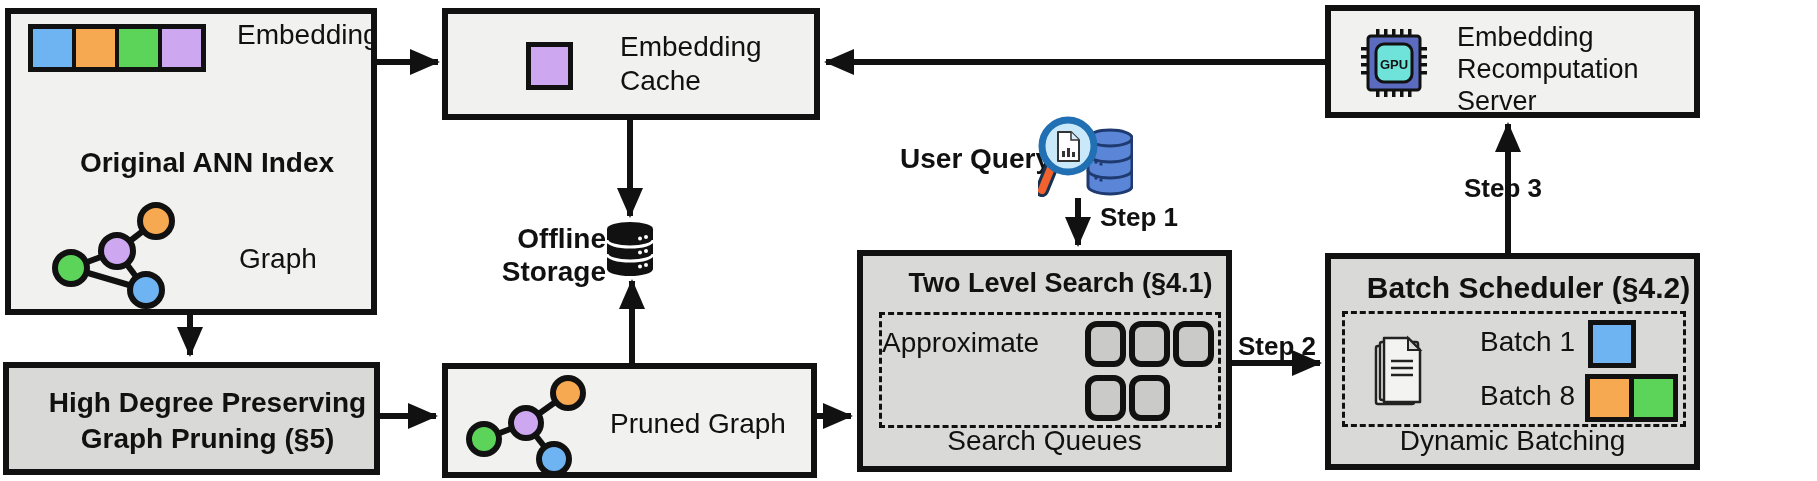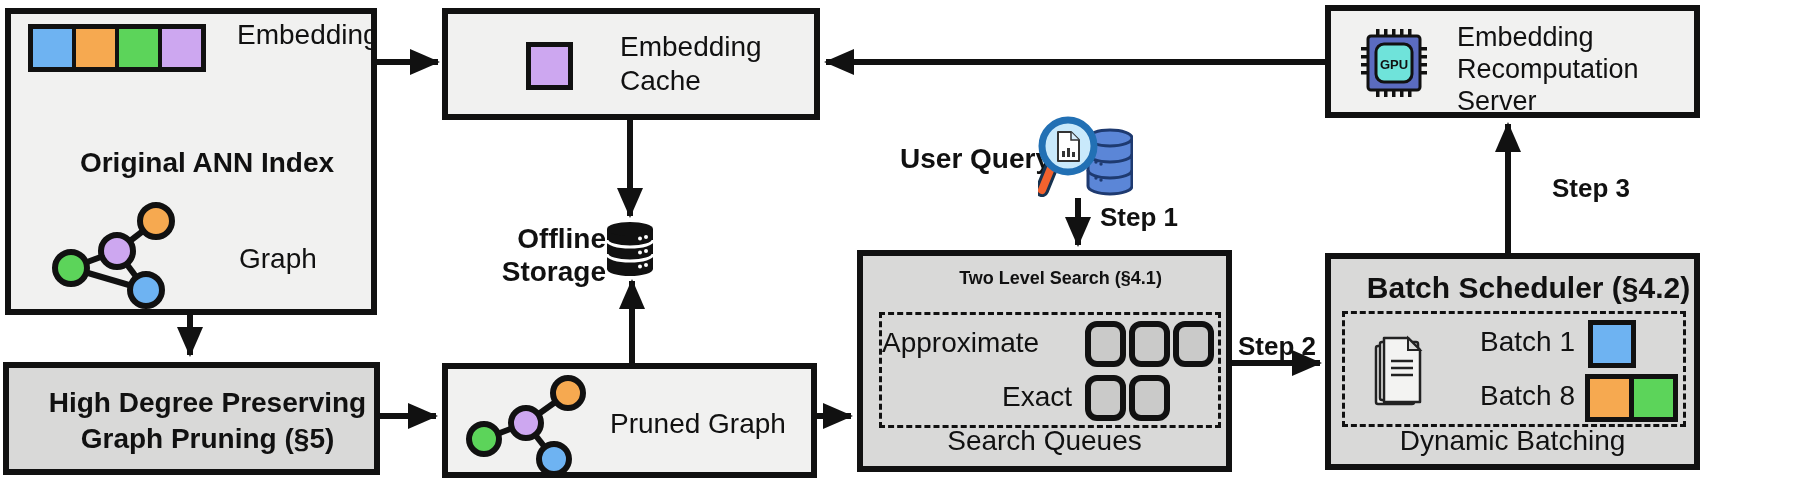--- a/index.html
+++ b/index.html
@@ -46,21 +46,21 @@
     <line x1="190" y1="315" x2="190" y2="355" stroke="#111" stroke-width="6" marker-end="url(#ah)"></line>
     <line x1="380" y1="416" x2="436" y2="416" stroke="#111" stroke-width="6" marker-end="url(#ah)"></line>
     <line x1="817" y1="416" x2="851" y2="416" stroke="#111" stroke-width="6" marker-end="url(#ah)"></line>
     <line x1="1078" y1="198" x2="1078" y2="245" stroke="#111" stroke-width="6" marker-end="url(#ah)"></line>
     <line x1="1232" y1="363" x2="1320" y2="363" stroke="#111" stroke-width="6" marker-end="url(#ah)"></line>
     <line x1="1508" y1="253" x2="1508" y2="124" stroke="#111" stroke-width="6" marker-end="url(#ah)"></line>
   </svg>
 
   <div class="steplbl" style="left:1100px;top:202px;">Step 1</div>
   <div class="steplbl" style="left:1222px;top:331px;width:110px;text-align:center;">Step 2</div>
-  <div class="steplbl" style="left:1552px;top:173px;">Step 3</div>
+  <div class="steplbl" style="left:1464px;top:173px;">Step 3</div>
 
   <div class="box light" style="left:5px;top:8px;width:372px;height:307px;">
     <div class="vec" style="left:17px;top:10px;">
       <div style="background: rgb(110, 179, 242);"></div>
       <div style="background: rgb(246, 169, 80);"></div>
       <div style="background: rgb(92, 212, 90);"></div>
       <div style="background: rgb(205, 167, 240);"></div>
     </div>
     <div class="lbl fs28" style="left:202px;top:4px;margin-left:24px;">Embedding</div>
     <div class="lbl fs28 b ctr" style="top:132px;">Original ANN Index</div>
@@ -122,29 +122,28 @@
       <line x1="62" y1="50" x2="90" y2="86" stroke="#111" stroke-width="6"></line>
       <circle cx="104" cy="20" r="15" stroke="#111" stroke-width="6" fill="#f6a950"></circle>
       <circle cx="62" cy="50" r="15" stroke="#111" stroke-width="6" fill="#cda7f0"></circle>
       <circle cx="20" cy="66" r="15" stroke="#111" stroke-width="6" fill="#5cd45a"></circle>
       <circle cx="90" cy="86" r="15" stroke="#111" stroke-width="6" fill="#6eb3f2"></circle>
     </svg>
     <div class="lbl fs28" style="left:162px;top:38px;">Pruned Graph</div>
   </div>
 
   <div class="box dark" style="left:857px;top:250px;width:375px;height:222px;">
-    <div class="lbl b ctr" style="top:12px;font-size:18px;">Two Level Search (§4.1)</div>
+    <div class="lbl b ctr" style="top:12px;font-size:27px;">Two Level Search (§4.1)</div>
     <div class="dashed" style="left:16px;top:56px;width:342px;height:116px;">
       <div class="lbl fs28" style="left:0;top:5px;width:190px;text-align:left;line-height:46px;">Approximate</div>
       <div class="slotrow" style="left:203px;top:6px;">
         <div class="slot"></div>
         <div class="slot"></div>
         <div class="slot"></div>
       </div>
-      <div class="lbl fs28" style="left:0;top:59px;width:190px;text-align:right;line-height:46px;">Exact</div>
       <div class="slotrow" style="left:203px;top:60px;">
         <div class="slot"></div>
         <div class="slot"></div>
       </div>
     </div>
     <div class="lbl fs28 ctr" style="bottom:8px;">Search Queues</div>
   </div>
 
   <div class="box dark" style="left:1325px;top:253px;width:375px;height:217px;">
     <div class="lbl b ctr" style="top:12px;font-size:30px;">Batch Scheduler (§4.2)</div>

